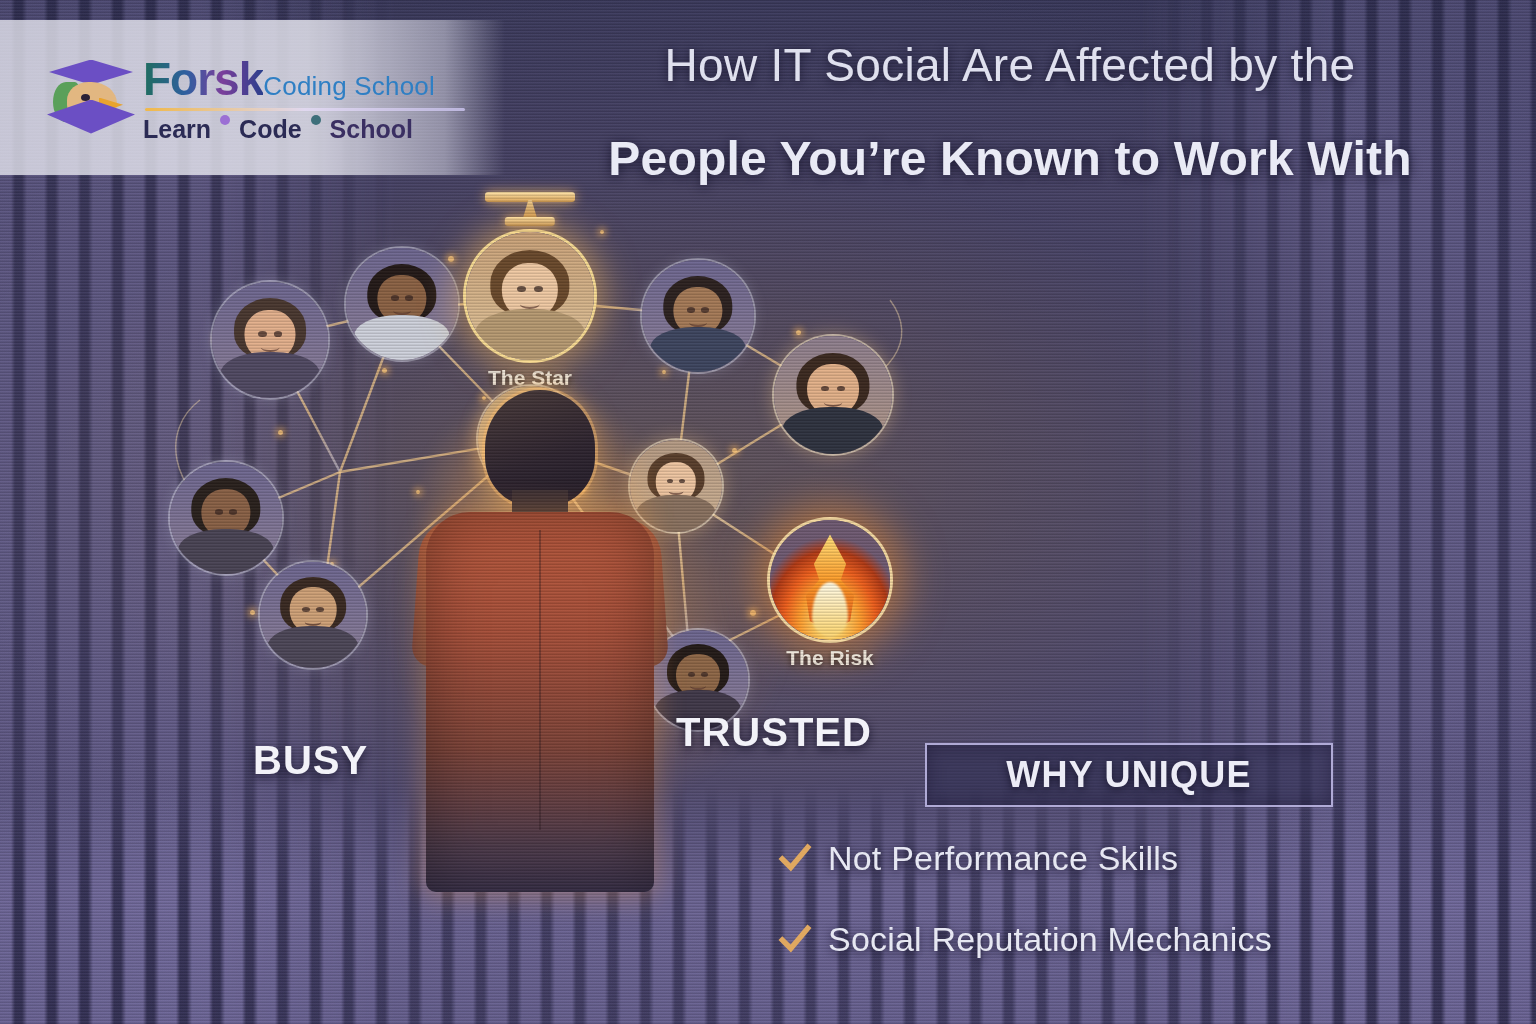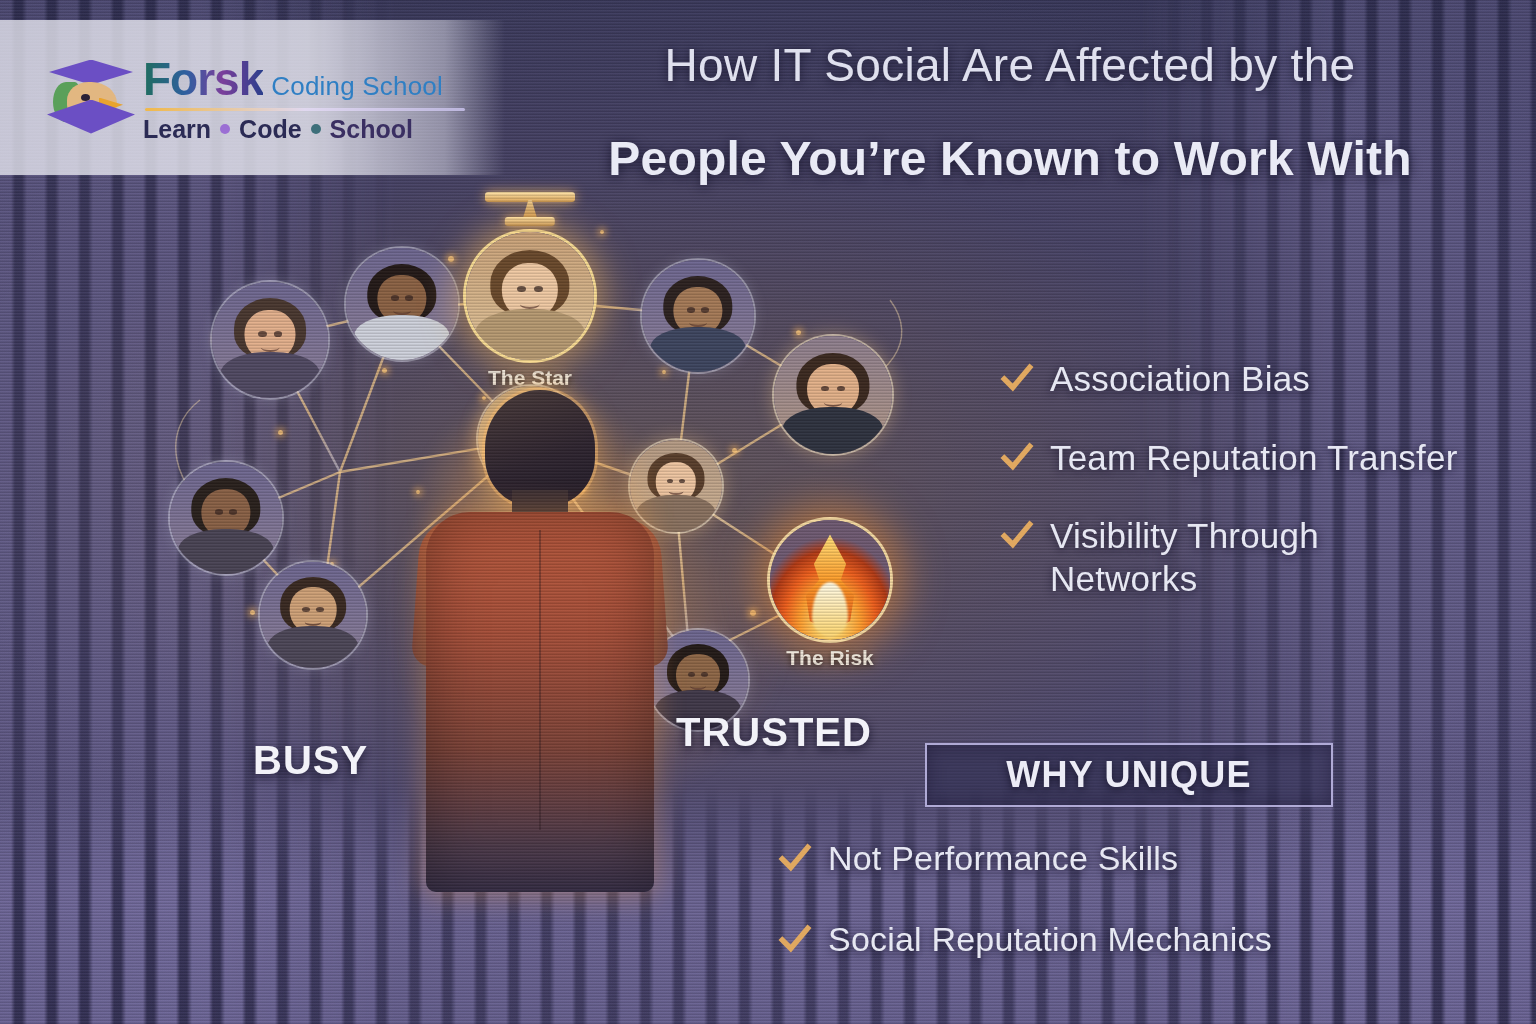--- a/index.html
+++ b/index.html
@@ -165,28 +165,28 @@
   .cap-face{ position:absolute; left:22px; top:30px; width:50px; height:42px;
              background:#e2b781; border-radius:46% 54% 52% 48%; }
   .cap-leaf{ position:absolute; left:8px; top:30px; width:26px; height:40px;
              background:#5aa05a; border-radius:60% 20% 40% 60%; }
   .cap-beak{ position:absolute; left:54px; top:46px; width:24px; height:16px;
              background:#e8a32e; clip-path:polygon(0 0,100% 45%,0 100%); }
   .cap-eye{ position:absolute; left:36px; top:42px; width:9px; height:7px;
             background:#2a2136; border-radius:50%; }
 
   .logo-text{ display:flex; flex-direction:column; justify-content:center; }
-  .logo-row1{ display:flex; align-items:baseline; gap:8px; }
+  .logo-row1{ display:flex; align-items:baseline; gap:0; }
   .logo-forsk{ font-size:46px; font-weight:bold; letter-spacing:-1px;
                background:linear-gradient(90deg,#1f6d5e 0%,#2f5fa0 36%,#7b3f9b 66%,#2b3f8c 100%);
                -webkit-background-clip:text; background-clip:text; color:transparent; }
   .logo-cs{ font-size:26px; color:#2f7fc4; letter-spacing:.2px; }
   .logo-rule{ height:3px; width:320px; margin:2px 0 4px 2px;
               background:linear-gradient(90deg,#f0b84a,#e0d8f0,#bcb6dd); border-radius:2px; }
-  .logo-row2{ display:flex; align-items:center; gap:9px; font-size:25px; font-weight:bold; }
+  .logo-row2{ display:flex; align-items:flex-start; gap:9px; font-size:25px; font-weight:bold; }
   .w-learn{ color:#2b2b55; } .w-code{ color:#2b2b55; } .w-suc{ color:#3a2f62; }
   .dot{ width:10px; height:10px; border-radius:50%; display:inline-block; }
   .dot.p{ background:#9b6fd4; } .dot.t{ background:#3d6f7a; }
 
   
   .headline{ position:absolute; left:500px; top:38px; width:1020px; text-align:center; }
   .headline .l1{ font-size:46px; color:#dfe0ee; letter-spacing:.3px; line-height:1.2;
                  text-shadow:0 2px 10px rgba(15,12,35,.75); }
   .headline .l2{ font-size:48px; font-weight:bold; color:#e9eaf5; letter-spacing:.2px;
                  line-height:1.2; margin-top:37px;
@@ -485,43 +485,20 @@
         <span class="w-suc">School</span>
       </div>
     </div>
   </div>
 
   <div class="headline">
     <div class="l1">How IT Social Are Affected by the</div>
     <div class="l2">People You’re Known to Work With</div>
   </div>
 
-  <div class="blist top">
-
-    <div class="bitem">
-      <svg class="check" viewBox="0 0 32 32">
-        <path d="M4 16 L12 24 L28 5" fill="none" stroke="#e0a860" stroke-width="5" stroke-linecap="square" stroke-linejoin="miter"></path>
-      </svg>
-      <div class="txt">Association Bias</div>
-    </div>
-
-    <div class="bitem">
-      <svg class="check" viewBox="0 0 32 32">
-        <path d="M4 16 L12 24 L28 5" fill="none" stroke="#e0a860" stroke-width="5" stroke-linecap="square" stroke-linejoin="miter"></path>
-      </svg>
-      <div class="txt">Team Reputation Transfer</div>
-    </div>
-
-    <div class="bitem">
-      <svg class="check" viewBox="0 0 32 32">
-        <path d="M4 16 L12 24 L28 5" fill="none" stroke="#e0a860" stroke-width="5" stroke-linecap="square" stroke-linejoin="miter"></path>
-      </svg>
-      <div class="txt" style="max-width:330px;">Visibility Through Networks</div>
-    </div>
-  </div>
 
   <div class="badge">
     <span>WHY UNIQUE</span>
   </div>
 
   <div class="blist bottom">
 
     <div class="bitem">
       <svg class="check" viewBox="0 0 32 32">
         <path d="M4 16 L12 24 L28 5" fill="none" stroke="#e0a860" stroke-width="5" stroke-linecap="square" stroke-linejoin="miter"></path>

